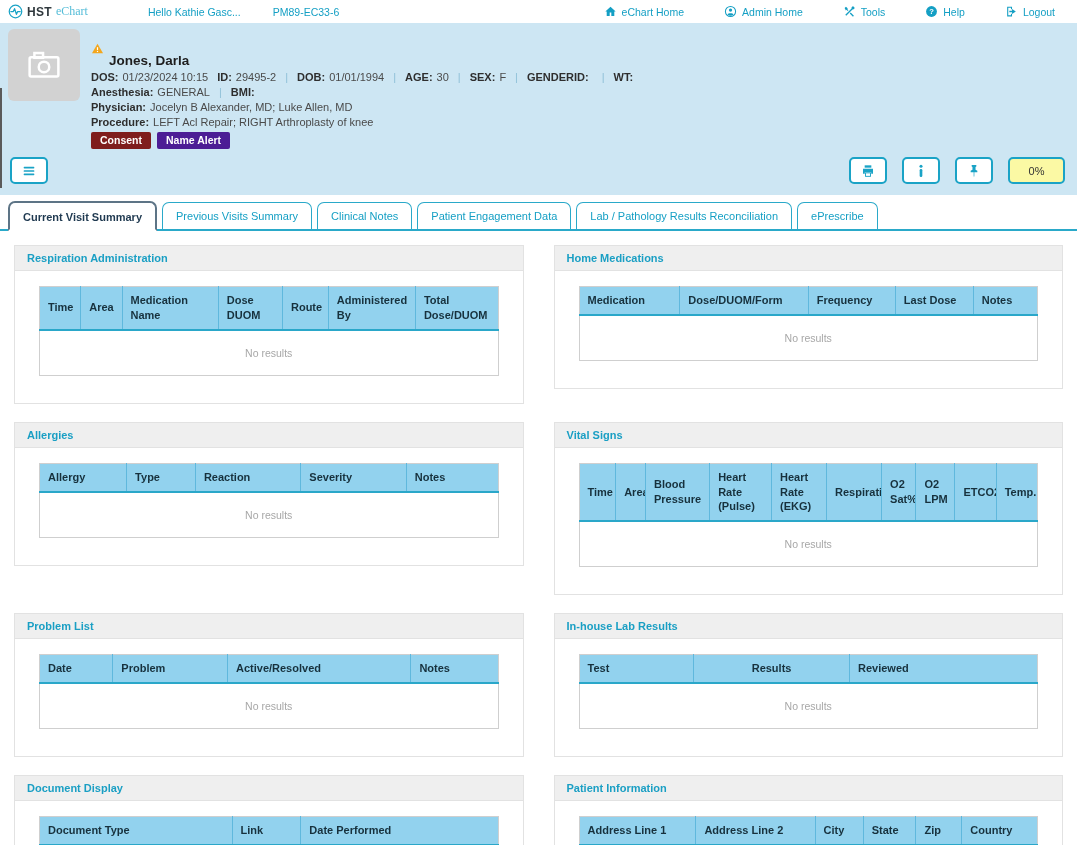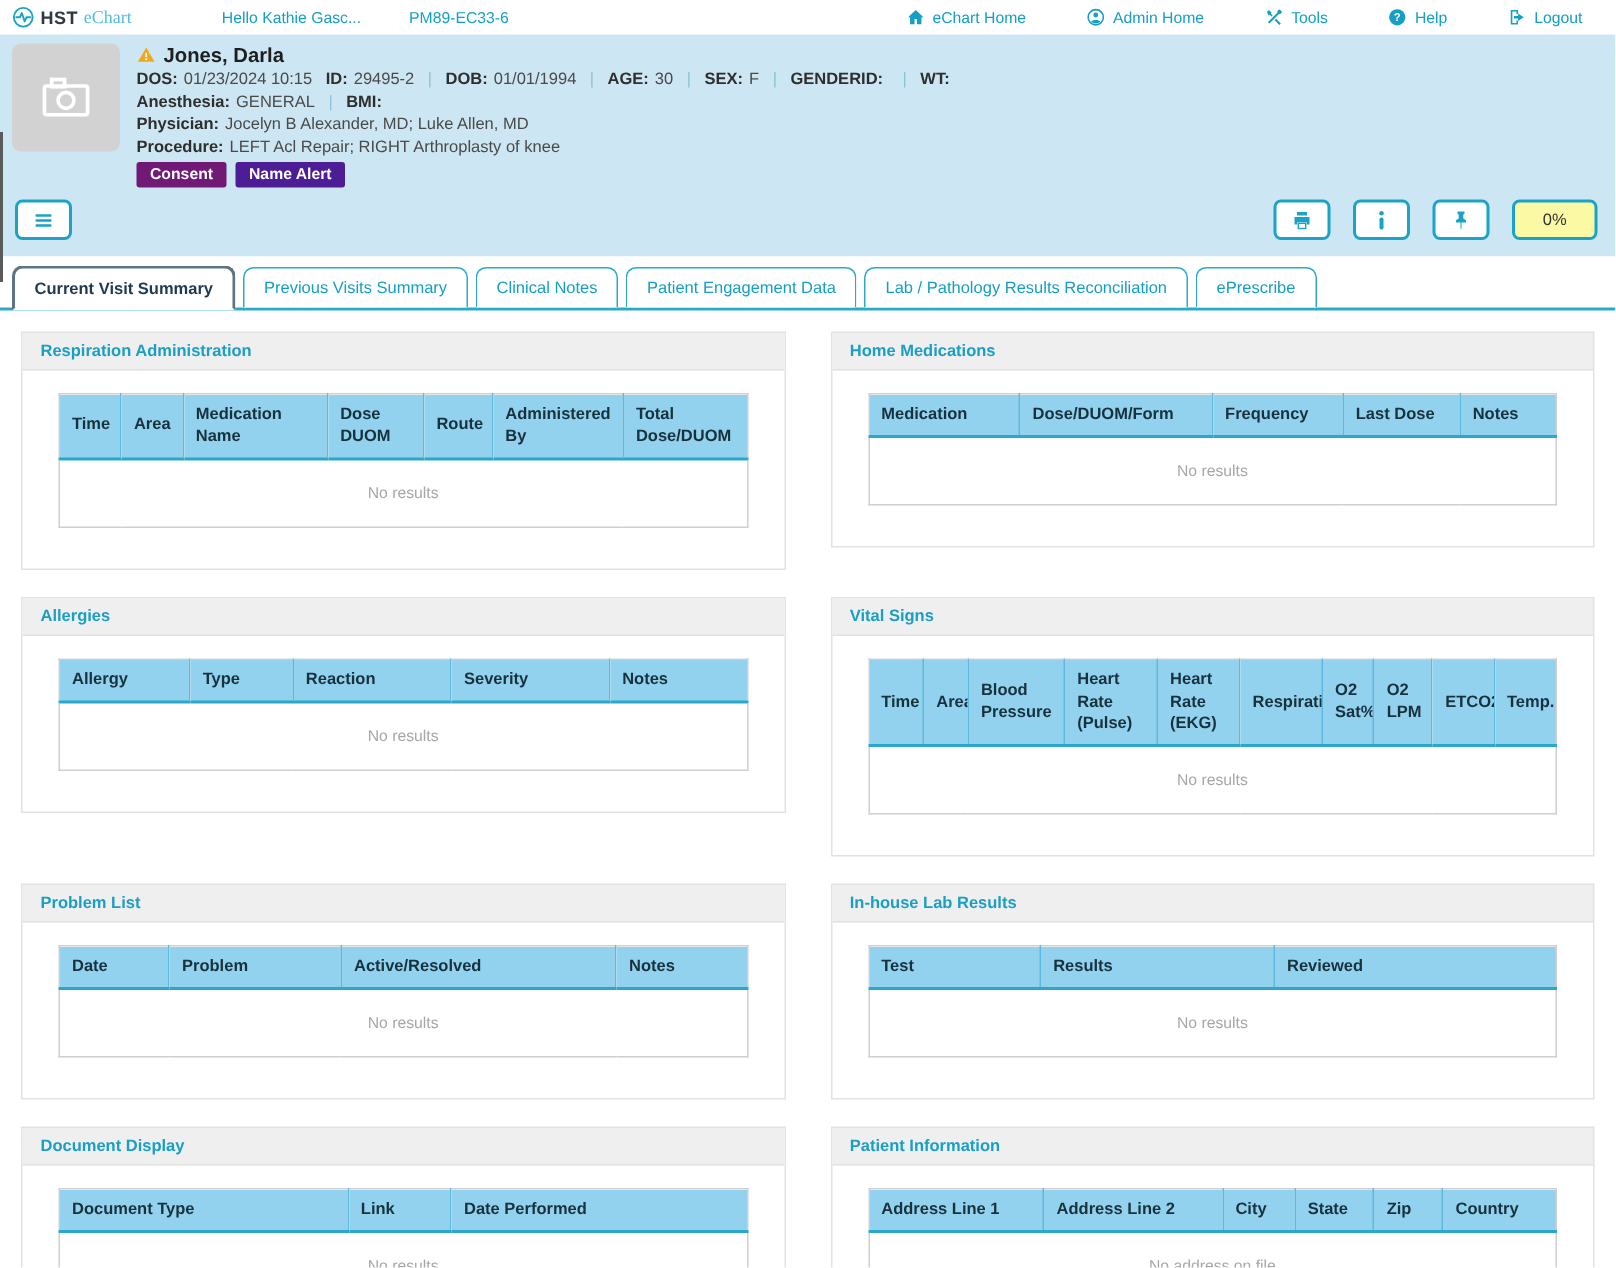--- a/index.html
+++ b/index.html
@@ -22,21 +22,21 @@
   .nav-item { display:flex; align-items:center; gap:5px; color:#149fc4; font-size:10.5px; cursor:pointer; }
   .nav-item svg { width:13px; height:13px; display:block; }
   
   .blue-block { background:#cde6f3; }
   .patient-header { display:flex; padding:6px 8px 0 8px; }
   .photo { width:72px; height:72px; background:#d2d2d2; border-radius:6px; display:flex; align-items:center; justify-content:center; cursor:pointer; flex:0 0 auto; }
   .photo svg { width:46px; height:46px; display:block; }
   .patient-details { margin-left:11px; font-size:11px; }
   .patient-name-row { display:flex; align-items:center; gap:5px; margin:0 0 2px 0; }
   .patient-name-row svg { width:13px; height:13px; display:block; }
-  .patient-name { font-weight:700; font-size:13.5px; color:#1e1e1e; }
+  .patient-name { font-weight:700; font-size:13.5px; color:#1e1e1e;margin-top:24px; }
   .info-line { margin:3px 0; color:#4a4a4a; }
   .info-line b { color:#2e2e2e; }
   .info-line .val { margin-left:4px; margin-right:9px; }
   .sep { color:#8fc0d8; margin-right:9px; }
   .badges { display:flex; gap:6px; margin-top:4px; }
   .badge { color:#fff; font-weight:700; font-size:10.5px; padding:2px 9px 3px; border-radius:2px; }
   .toolbar-row { display:flex; align-items:center; padding:8px 12px 11px 10px; }
   .icon-btn { width:38px; height:27px; border:2px solid #1aa3c6; border-radius:5px; background:#fff; display:flex; align-items:center; justify-content:center; cursor:pointer; color:#1aa3c6; padding:0; }
   .icon-btn svg { width:16px; height:16px; display:block; }
   .toolbar-right { margin-left:auto; display:flex; gap:15px; align-items:center; }
@@ -145,21 +145,21 @@
             </span>
           <span class="patient-name">Jones, Darla</span>
         </div>
         <div id="info-lines">
             <div class="info-line"><b>DOS:</b><span class="val">01/23/2024 10:15</span><b>ID:</b><span class="val">29495-2</span><span class="sep">|</span><b>DOB:</b><span class="val">01/01/1994</span><span class="sep">|</span><b>AGE:</b><span class="val">30</span><span class="sep">|</span><b>SEX:</b><span class="val">F</span><span class="sep">|</span><b>GENDERID:</b><span class="val"></span><span class="sep">|</span><b>WT:</b><span class="val"></span></div>
             <div class="info-line"><b>Anesthesia:</b><span class="val">GENERAL</span><span class="sep">|</span><b>BMI:</b><span class="val"></span></div>
             <div class="info-line"><b>Physician:</b><span class="val">Jocelyn B Alexander, MD; Luke Allen, MD</span></div>
             <div class="info-line"><b>Procedure:</b><span class="val">LEFT Acl Repair; RIGHT Arthroplasty of knee</span></div>
           </div>
         <div class="badges" id="badges">
-            <span class="badge" style="background: #701a75;">Consent</span>
+            <span class="badge" style="background: #7f1d1d;">Consent</span>
             <span class="badge" style="background: #4c1d95;">Name Alert</span>
           </div>
       </div>
     </section>
     <section class="toolbar-row">
       <button class="icon-btn">
         <span>
             <svg viewBox="0 0 24 24" fill="currentColor">
               <rect x="4" y="5.8" width="16" height="2.5" rx="1"></rect>
               <rect x="4" y="10.8" width="16" height="2.5" rx="1"></rect>
@@ -319,21 +319,21 @@
             </table>
           </div>
         </section>
         <section class="panel">
           <div class="panel-header">In-house Lab Results</div>
           <div class="panel-body">
             <table>
               <thead>
                 <tr>
                   <th style="width: 25%;">Test</th>
-                  <th style="width: 34%;">Results</th>
+                  <th style="width: 34%; text-align: center;">Results</th>
                   <th style="width: 41%;">Reviewed</th>
                 </tr>
               </thead>
               <tbody>
                 <tr>
                   <td class="no-results" colspan="3">No results</td>
                 </tr>
               </tbody>
             </table>
           </div>

